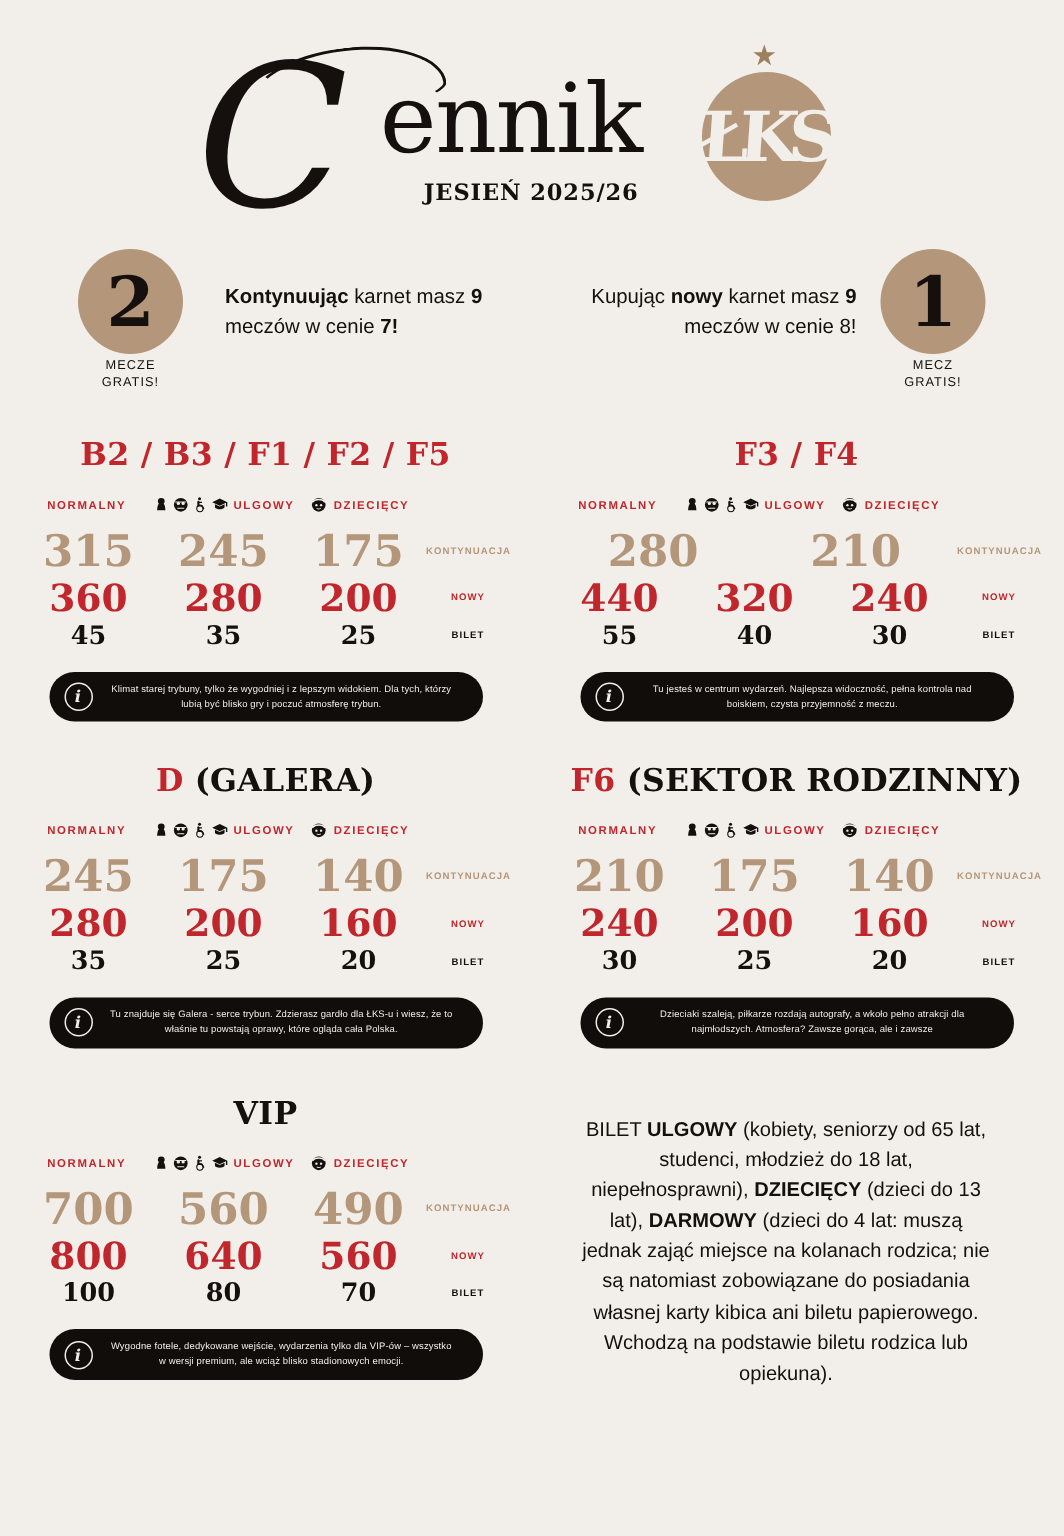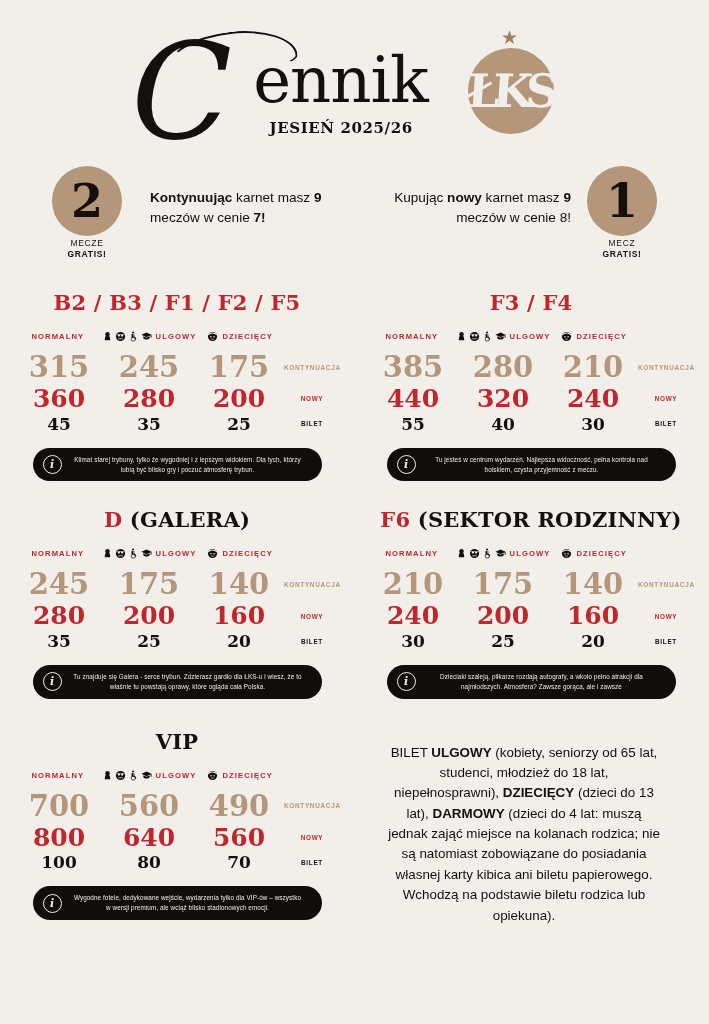--- a/index.html
+++ b/index.html
@@ -54,21 +54,21 @@
     left: 34px; top: 6px;
     width: 128px; height: 40px;
     border: 2.4px solid #15100d;
     border-radius: 50% 50% 48% 48%/ 70% 70% 30% 30%;
     border-bottom-color: transparent;
     border-left-color: transparent;
     transform: rotate(-7deg);
   }
   .title-sub {
     position: absolute;
-    right: 15px; bottom: -24px;
+    right: 2px; bottom: -24px;
     font-family: "DejaVu Serif", serif;
     font-weight: bold;
     font-size: 15px;
     letter-spacing: 0.6px;
     color: #15100d;
   }
   .crest {
     position: absolute;
     left: 468px; top: 48px;
     width: 86px; height: 86px;
@@ -119,21 +119,21 @@
     line-height: 1;
   }
   .badge-cap {
     margin-top: 2px;
     text-align: center;
     font-size: 8.5px;
     letter-spacing: 0.7px;
     color: #15100d;
     line-height: 1.35;
   }
-  .badge-cap b { font-weight: bold; display: block; }
+  .badge-cap b { font-weight: normal; display: block; }
   .promo-text {
     font-size: 13.6px;
     line-height: 1.45;
     color: #15100d;
     padding-top: 22px;
     max-width: 210px;
     margin-left: 12px;
   }
   .promo.left .promo-text { text-align: left; }
   .promo.right .promo-text { text-align: right; }
@@ -414,21 +414,20 @@
                     <path d="M2.6 8.5C4.5 6 8 4.4 12 4.4s7.5 1.6 9.4 4.1" stroke="#f2efea" stroke-width="2.4" fill="none"></path>
                     <circle cx="8.6" cy="12.6" r="1.7" fill="#f2efea"></circle>
                     <circle cx="15.4" cy="12.6" r="1.7" fill="#f2efea"></circle>
                     <path d="M9 17.2c1.8 1.1 4.2 1.1 6 0" stroke="#f2efea" stroke-width="1.5" fill="none"></path>
                   </svg>
               </span>
               <span class="th-label">DZIECIĘCY</span>
             </div>
           </div>
           <div class="trow r-kont">
-            <div class="td">385</div>
             <div class="td">280</div>
             <div class="td">210</div>
             <div class="rowlabel">KONTYNUACJA</div>
           </div>
           <div class="trow r-nowy">
             <div class="td">440</div>
             <div class="td">320</div>
             <div class="td">240</div>
             <div class="rowlabel">NOWY</div>
           </div>

